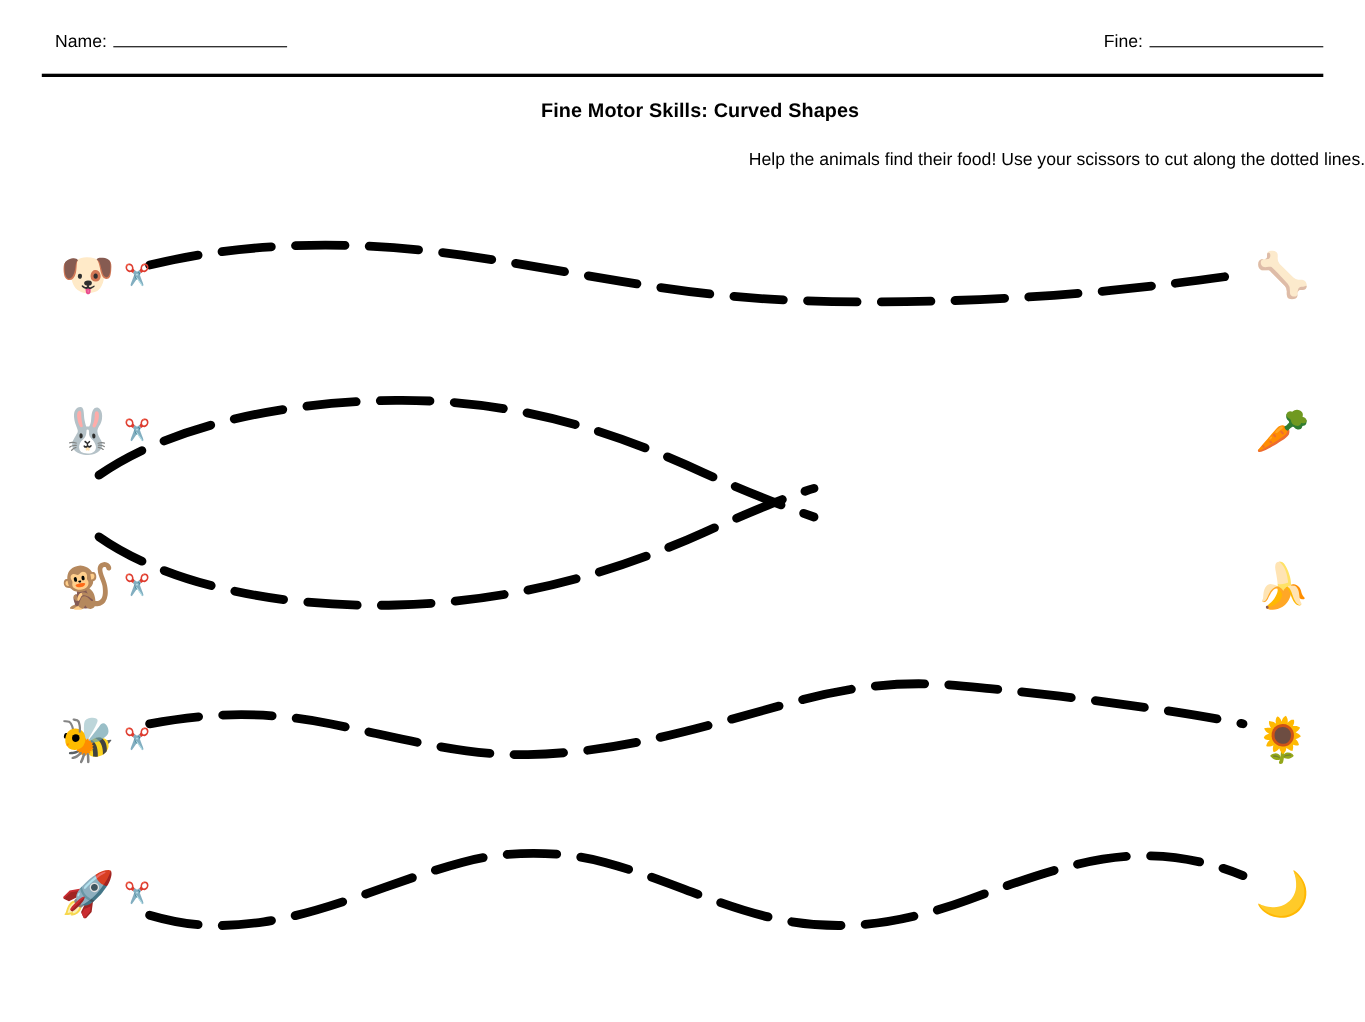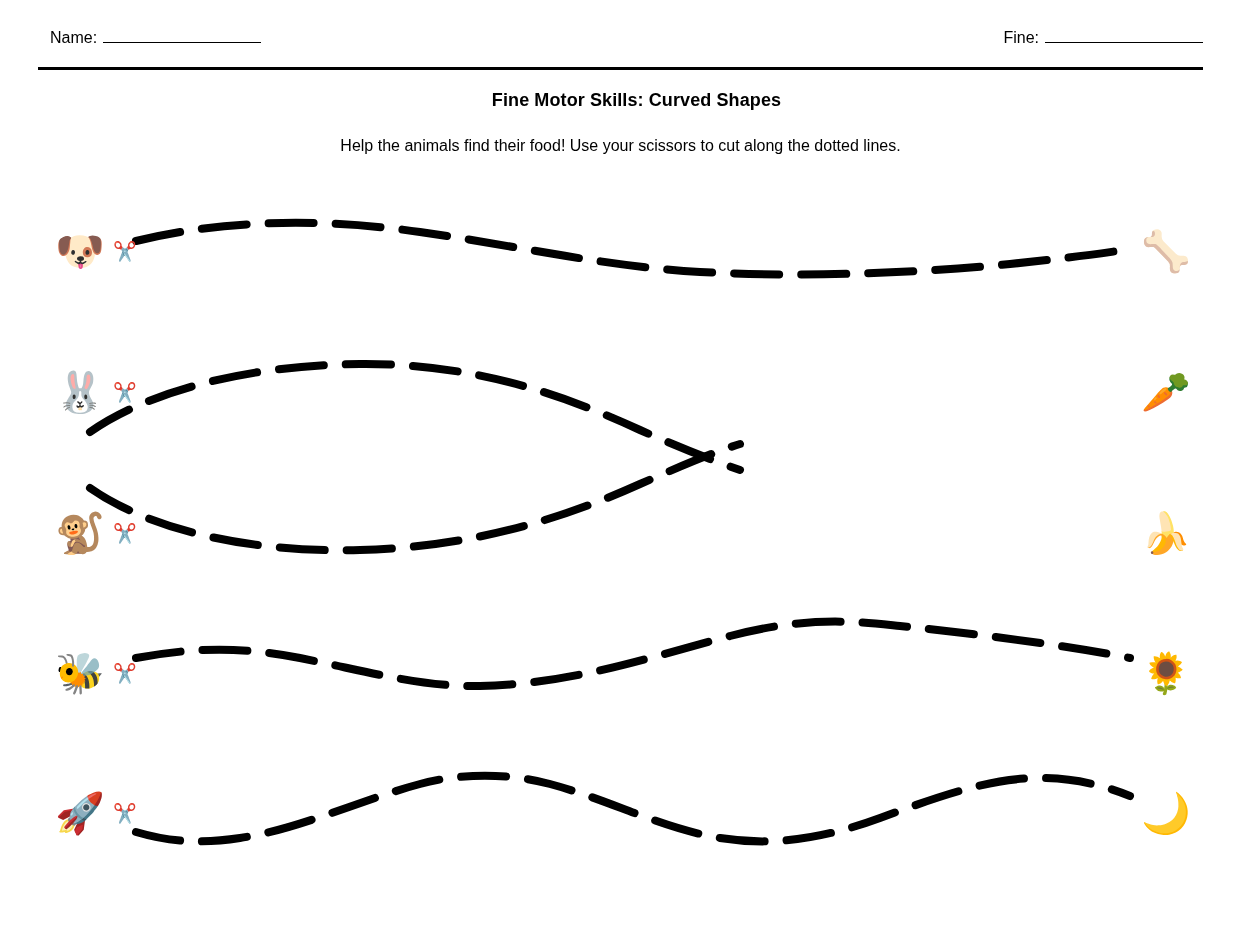--- a/index.html
+++ b/index.html
@@ -62,21 +62,21 @@
     text-align: center;
     font-size: 18px;
     font-weight: bold;
     letter-spacing: 0.1px;
   }
   #page-subtitle {
     position: absolute;
     left: 0;
     top: 137px;
     width: 1241px;
-    text-align: center;
+    text-align: right;
     font-size: 16px;
     font-weight: normal;
   }
 
   
   #worksheet {
     position: absolute;
     left: 0;
     top: 0;
     width: 1241px;

